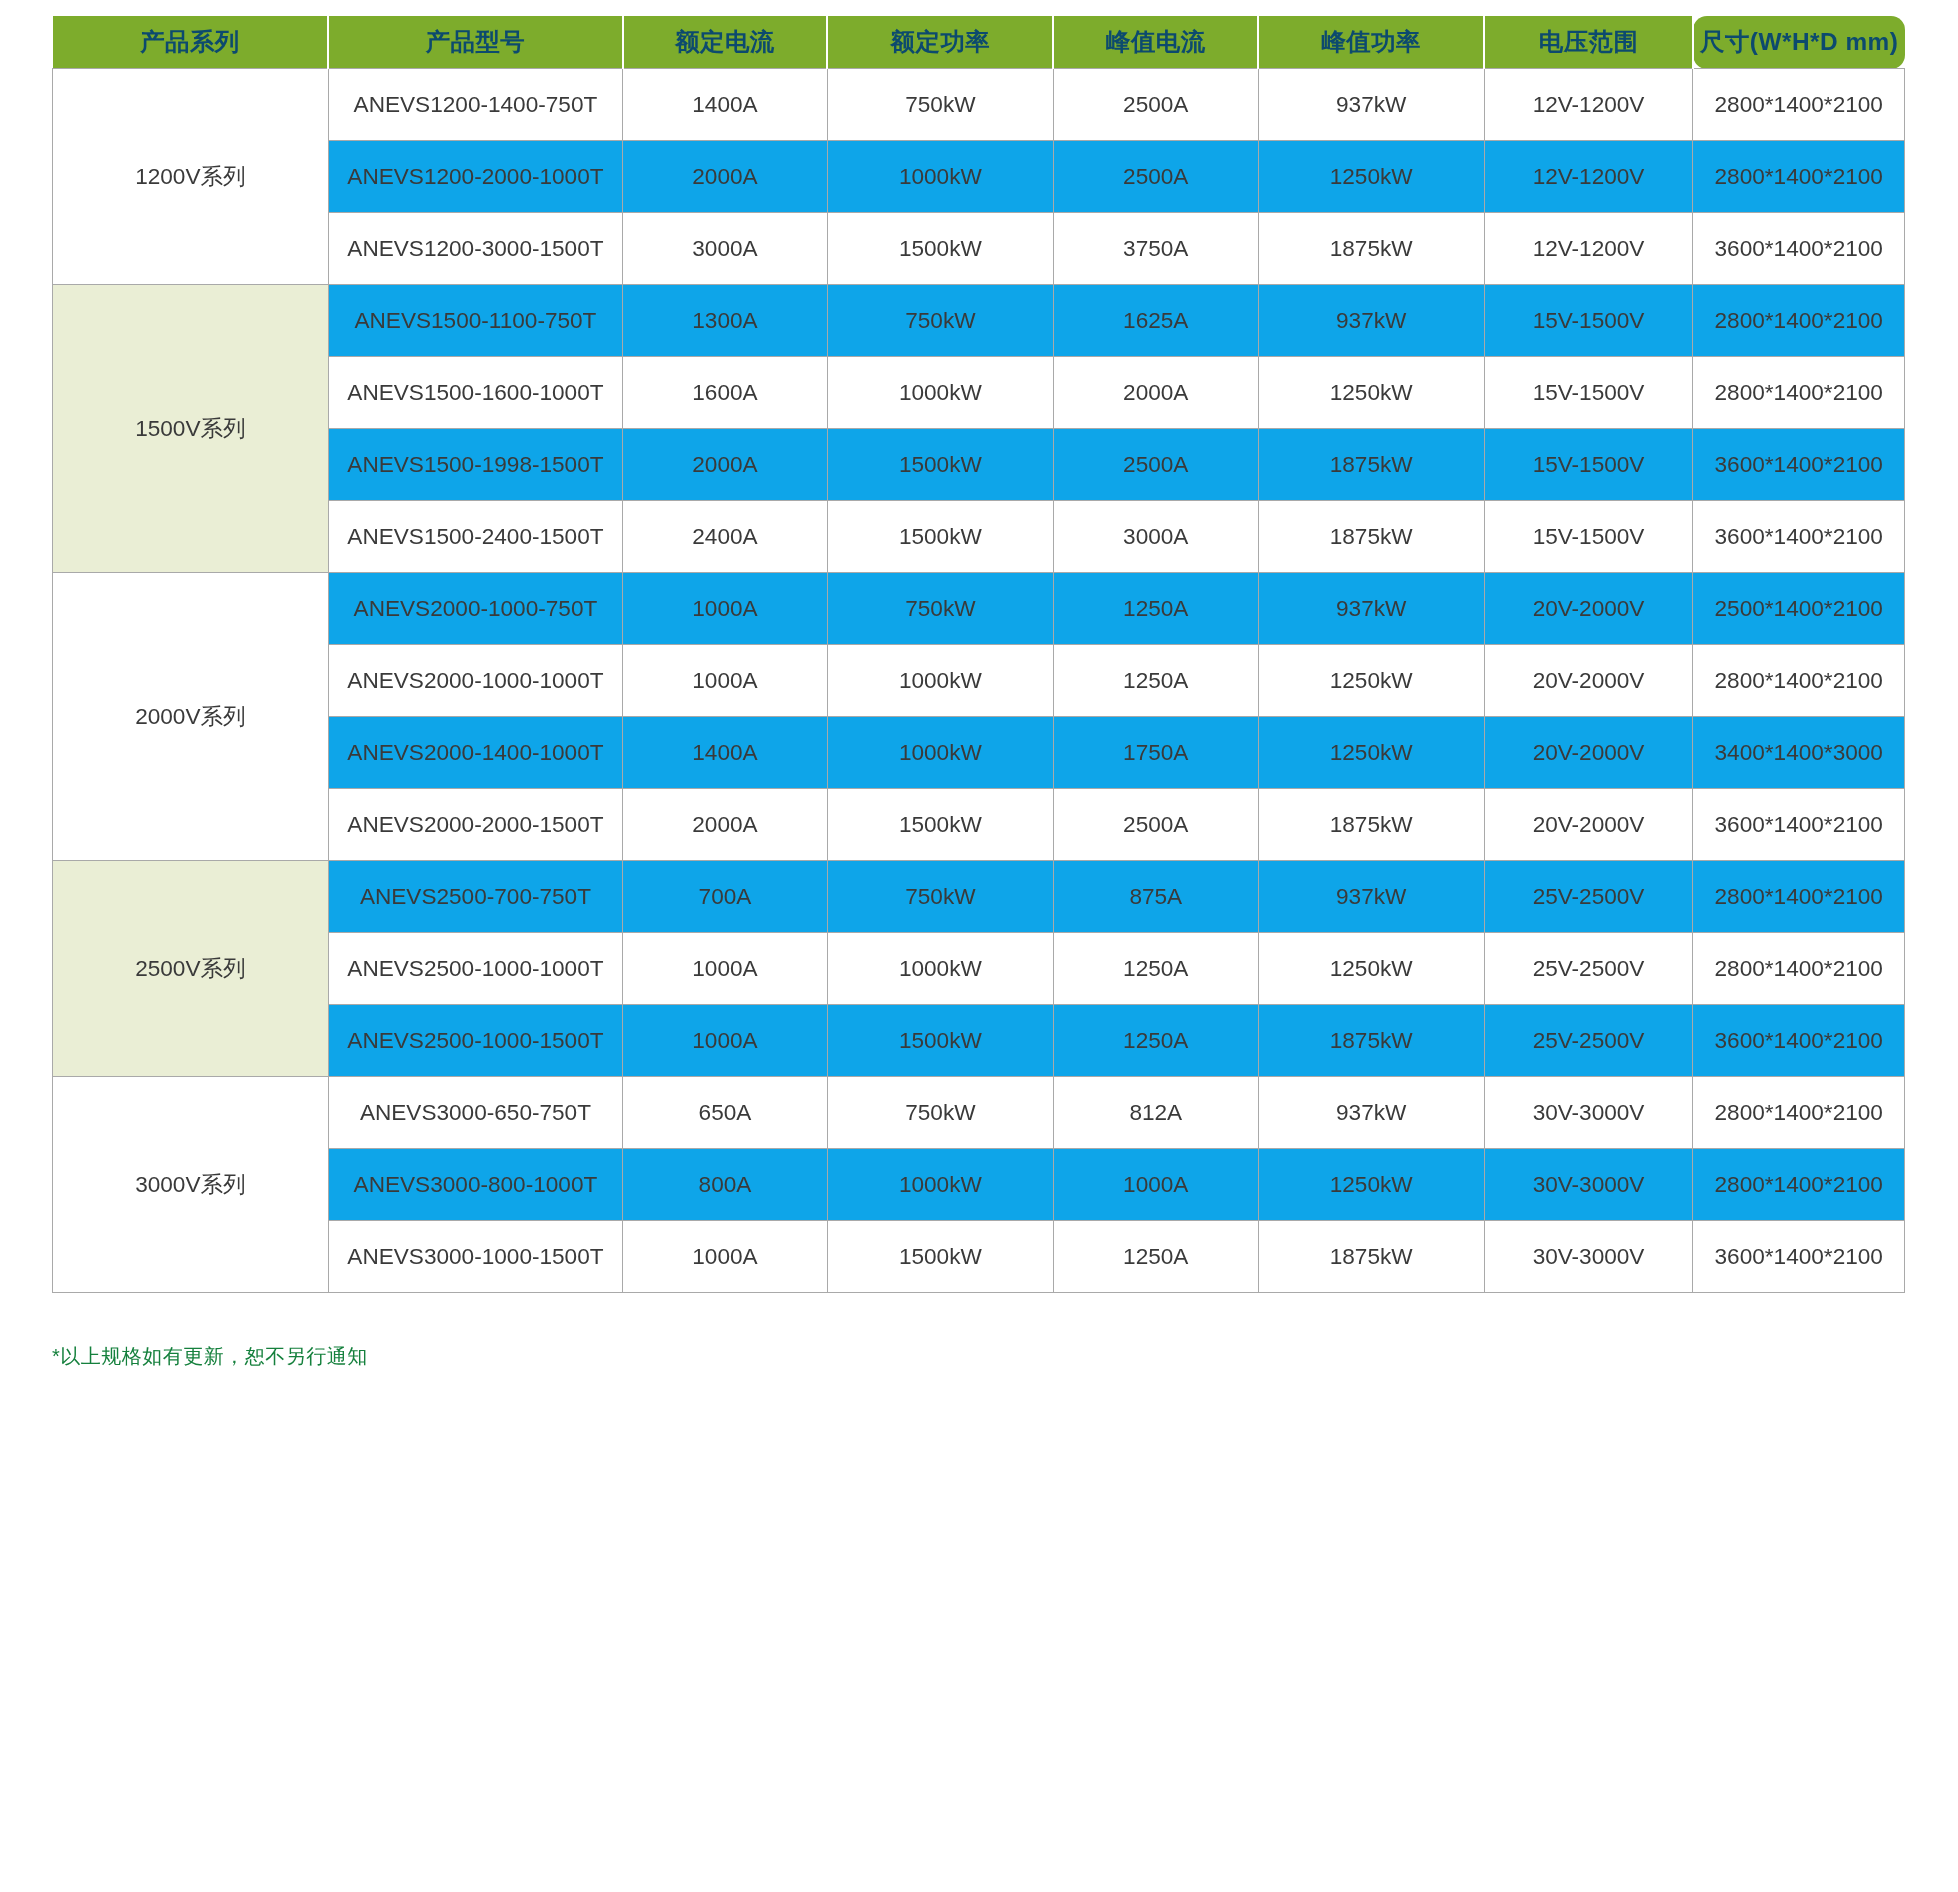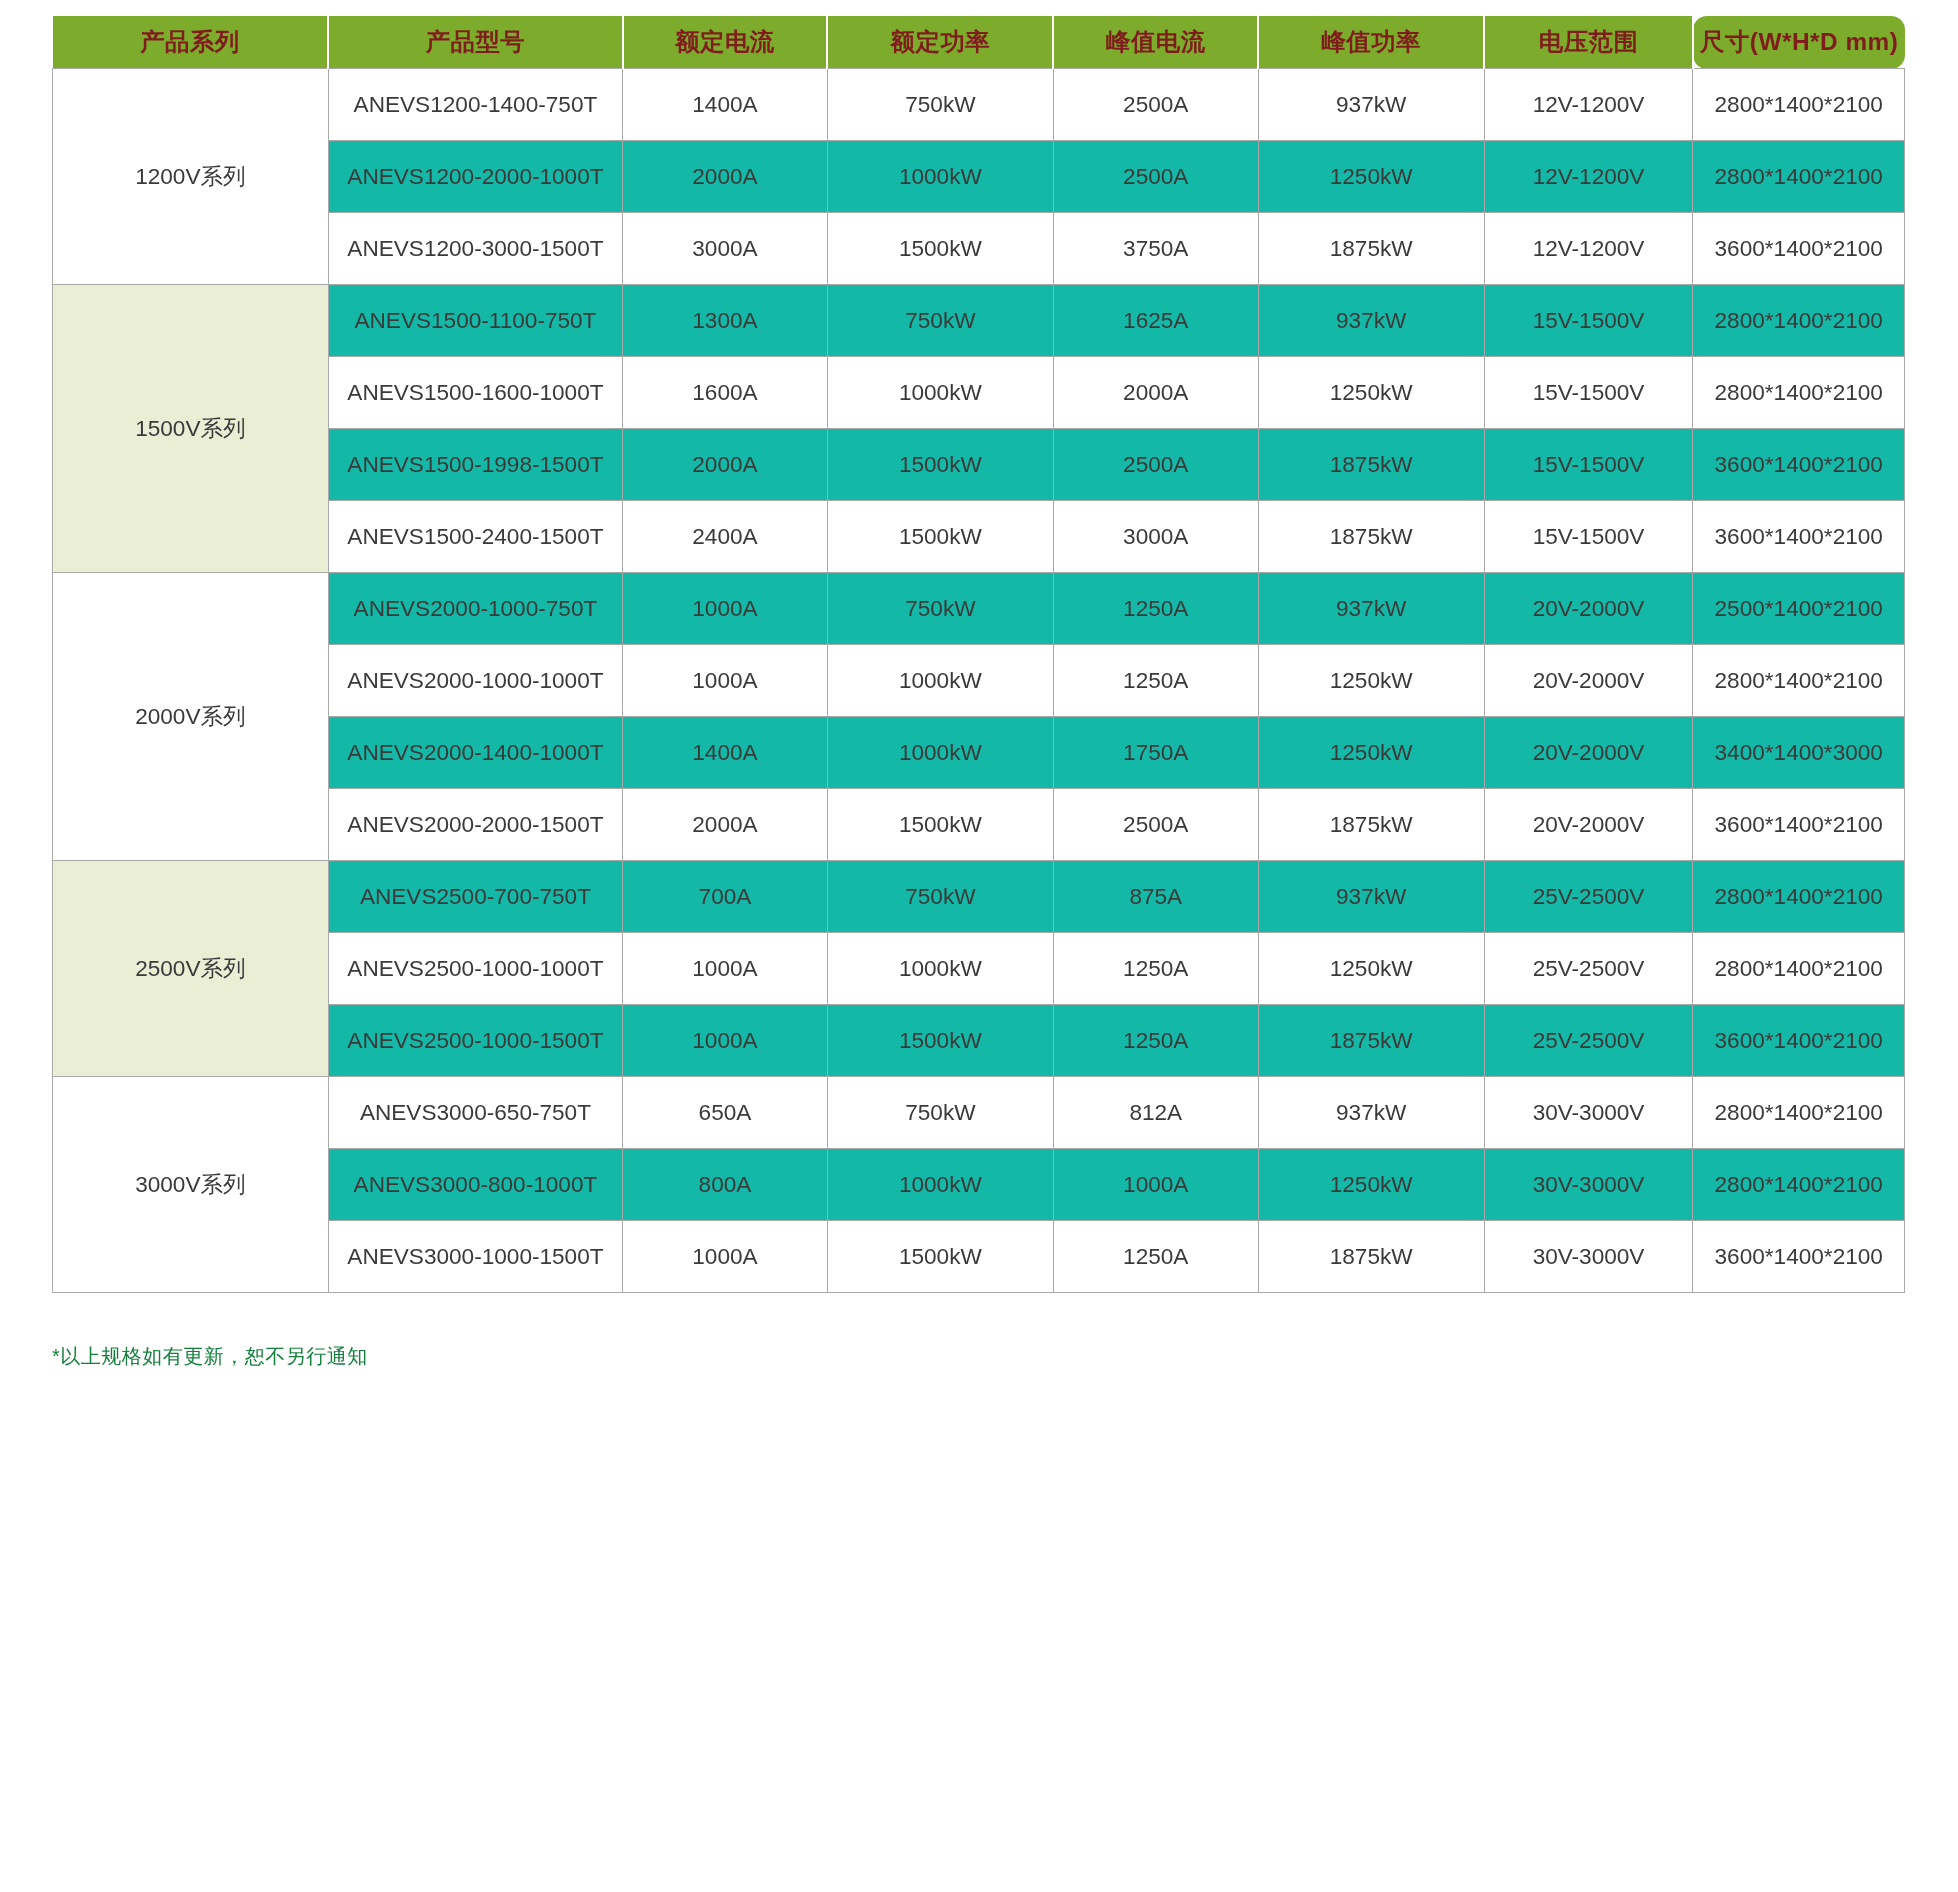--- a/index.html
+++ b/index.html
@@ -29,21 +29,21 @@
   table.spec col.c-model    { width: 224px; }
   table.spec col.c-rc       { width: 156px; }
   table.spec col.c-rp       { width: 172px; }
   table.spec col.c-pc       { width: 156px; }
   table.spec col.c-pp       { width: 172px; }
   table.spec col.c-vr       { width: 159px; }
   table.spec col.c-dim      { width: 161px; }
 
   thead th {
     background: #7DAC2C;
-    color: #7f1d1d;
+    color: #0c4a6e;
     font-size: 24.4px;
     font-weight: bold;
     height: 52px;
     line-height: 52px;
     padding: 0;
     text-align: center;
     border-right: 2.7px solid #ffffff;
     border-bottom: none;
     letter-spacing: 0.5px;
     white-space: nowrap;
@@ -58,21 +58,21 @@
     padding: 0 3.6px;
     border: 0.9px solid #a9a9a9;
     white-space: nowrap;
     overflow: hidden;
   }
   tbody td.series-cell {
     font-size: 22.6px;
     vertical-align: middle;
     margin-left: 27px;
   }
-  tbody tr.alt td { background: #14b8a6; }
+  tbody tr.alt td { background: #0ea5e9; }
   tbody tr.plain td { background: #ffffff; }
 
   
   td.grp-white { background: #ffffff !important; }
   td.grp-green { background: #EAEED5 !important; }
 
   .footnote {
     margin-top: 50px;
     font-size: 20px;
     color: #15803d;

